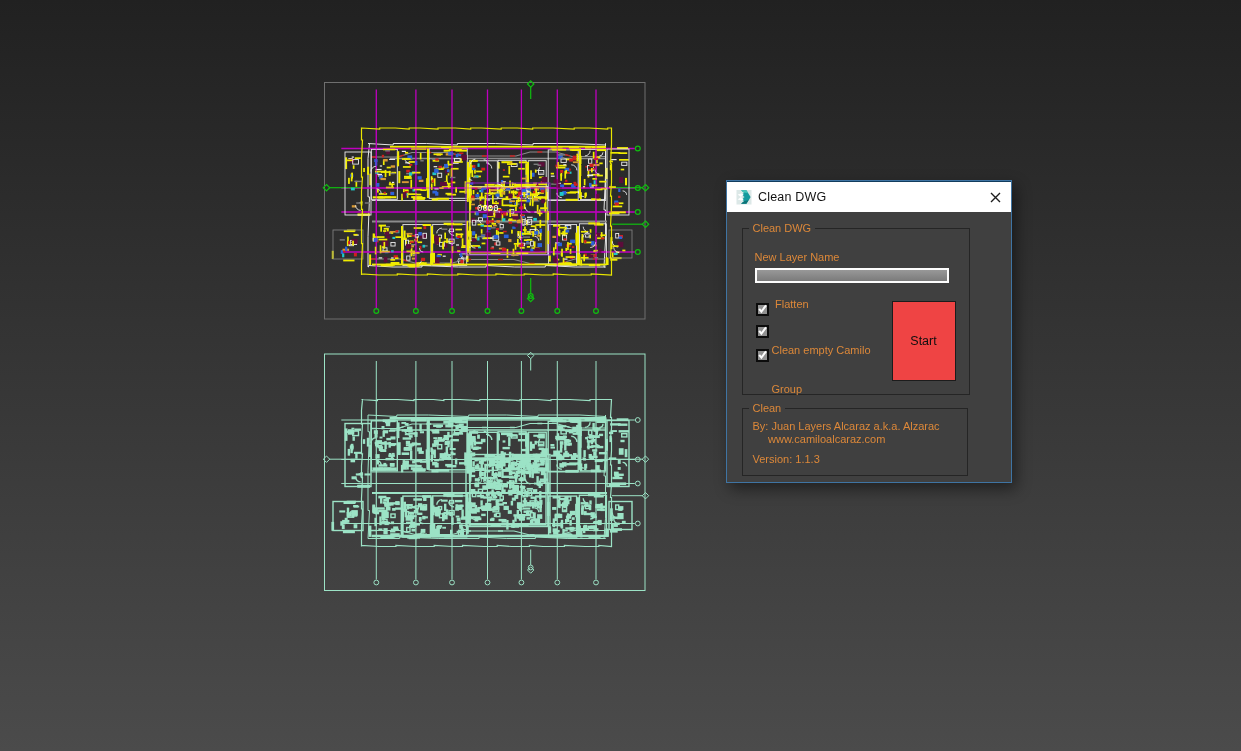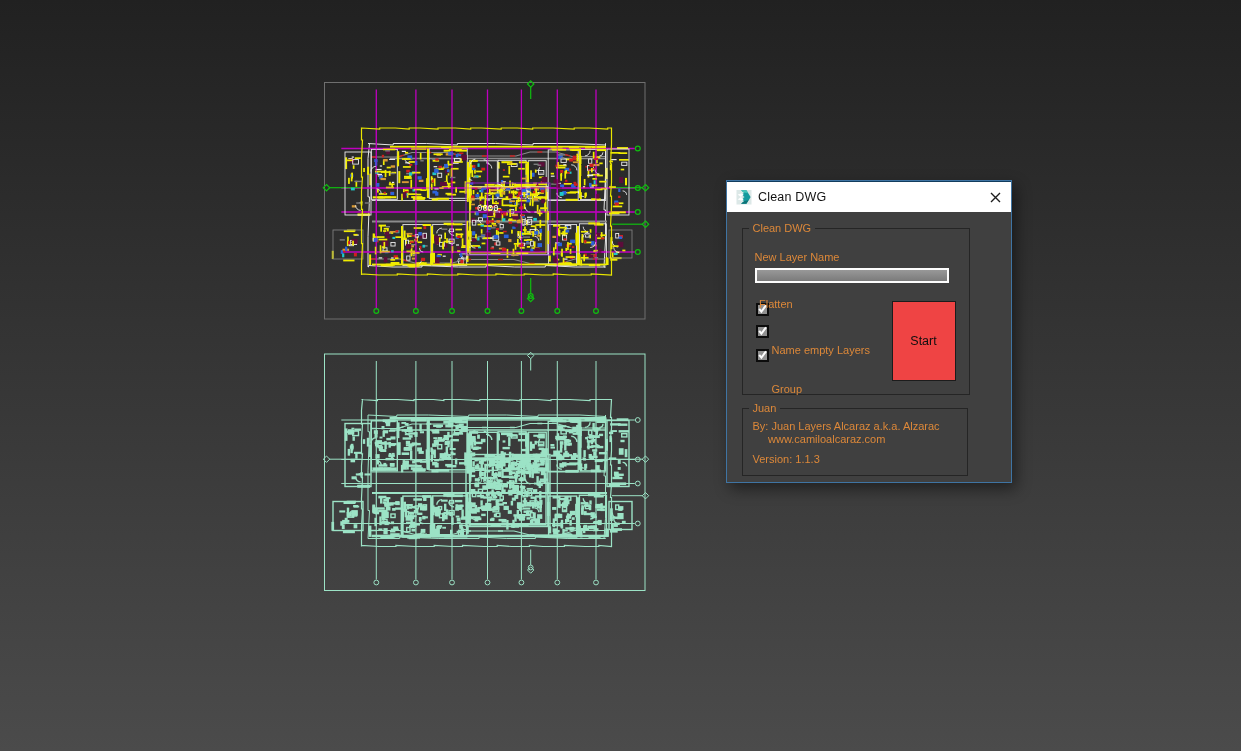--- a/index.html
+++ b/index.html
@@ -2011,39 +2011,39 @@
     <div class="tx">
       <svg width="11" height="11" viewBox="0 0 11 11" style="margin-top:6px">
         <path d="M1 1 L10 10 M10 1 L1 10" stroke="#1d1d1d" stroke-width="1.4"></path>
       </svg>
     </div>
   </div>
   <div class="grp g1">
       <div class="lbl">Clean DWG</div>
     </div>
   <div class="grp g2">
-      <div class="lbl">Juan</div>
+      <div class="lbl">Clean</div>
     </div>
   <div class="org" style="left:27.5px;top:69.5px;">New Layer Name</div>
   <div class="inp"></div>
   <div class="cb" style="left:28.5px;top:121.5px;">
     <svg width="9" height="10" viewBox="0 0 9 10">
         <path d="M1.2 4.8 L3.4 7.6 L8 1.4" stroke="#fdfdfd" stroke-width="2.0" fill="none"></path>
       </svg>
   </div>
-  <div class="org" style="left:32px;top:117px;">Flatten</div>
+  <div class="org" style="left:48px;top:117px;">Flatten</div>
   <div class="cb" style="left:28.5px;top:143.5px;">
     <svg width="9" height="10" viewBox="0 0 9 10">
         <path d="M1.2 4.8 L3.4 7.6 L8 1.4" stroke="#fdfdfd" stroke-width="2.0" fill="none"></path>
       </svg>
   </div>
   <div class="org" style="left:44.5px;top:154px;margin-top:48px;">Group</div>
   <div class="cb" style="left:28.5px;top:167.5px;">
     <svg width="9" height="10" viewBox="0 0 9 10">
         <path d="M1.2 4.8 L3.4 7.6 L8 1.4" stroke="#fdfdfd" stroke-width="2.0" fill="none"></path>
       </svg>
   </div>
-  <div class="org" style="left:44.5px;top:163px;">Name empty Layers</div>
+  <div class="org" style="left:44.5px;top:163px;">Clean empty Camilo</div>
   <div class="btn">Start</div>
   <div class="org" style="left:25.5px;top:238.5px;">By: Juan Layers Alcaraz a.k.a. Alzarac</div>
   <div class="org" style="left:41px;top:252px;">www.camiloalcaraz.com</div>
   <div class="org" style="left:25.5px;top:271.5px;">Version: 1.1.3</div>
 </div>
 
 </body></html>

